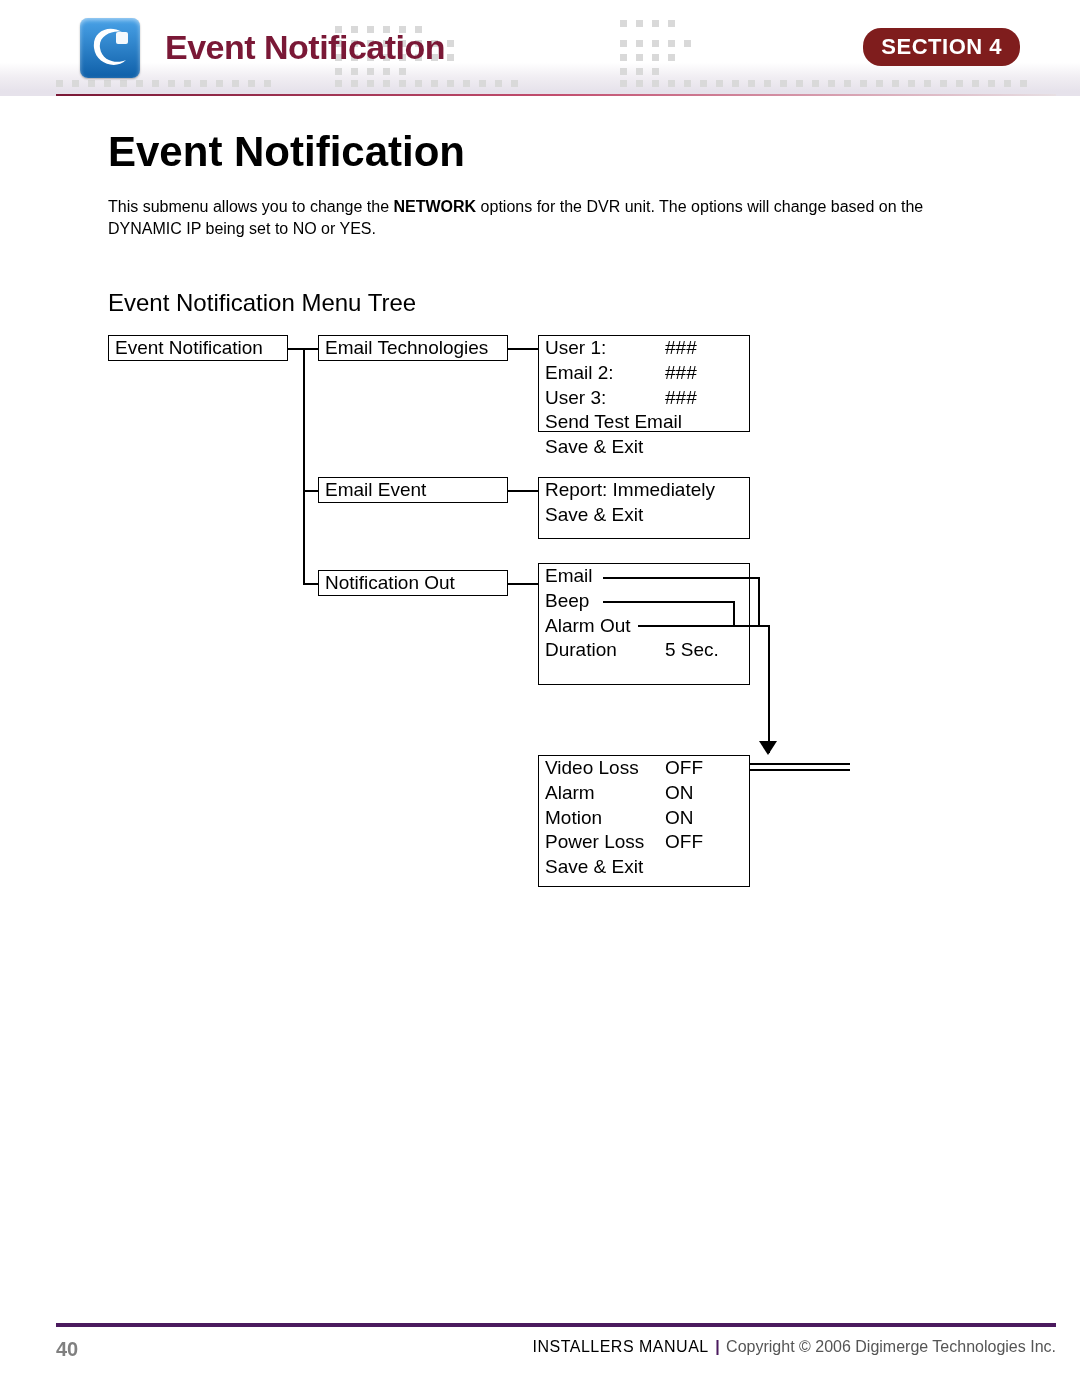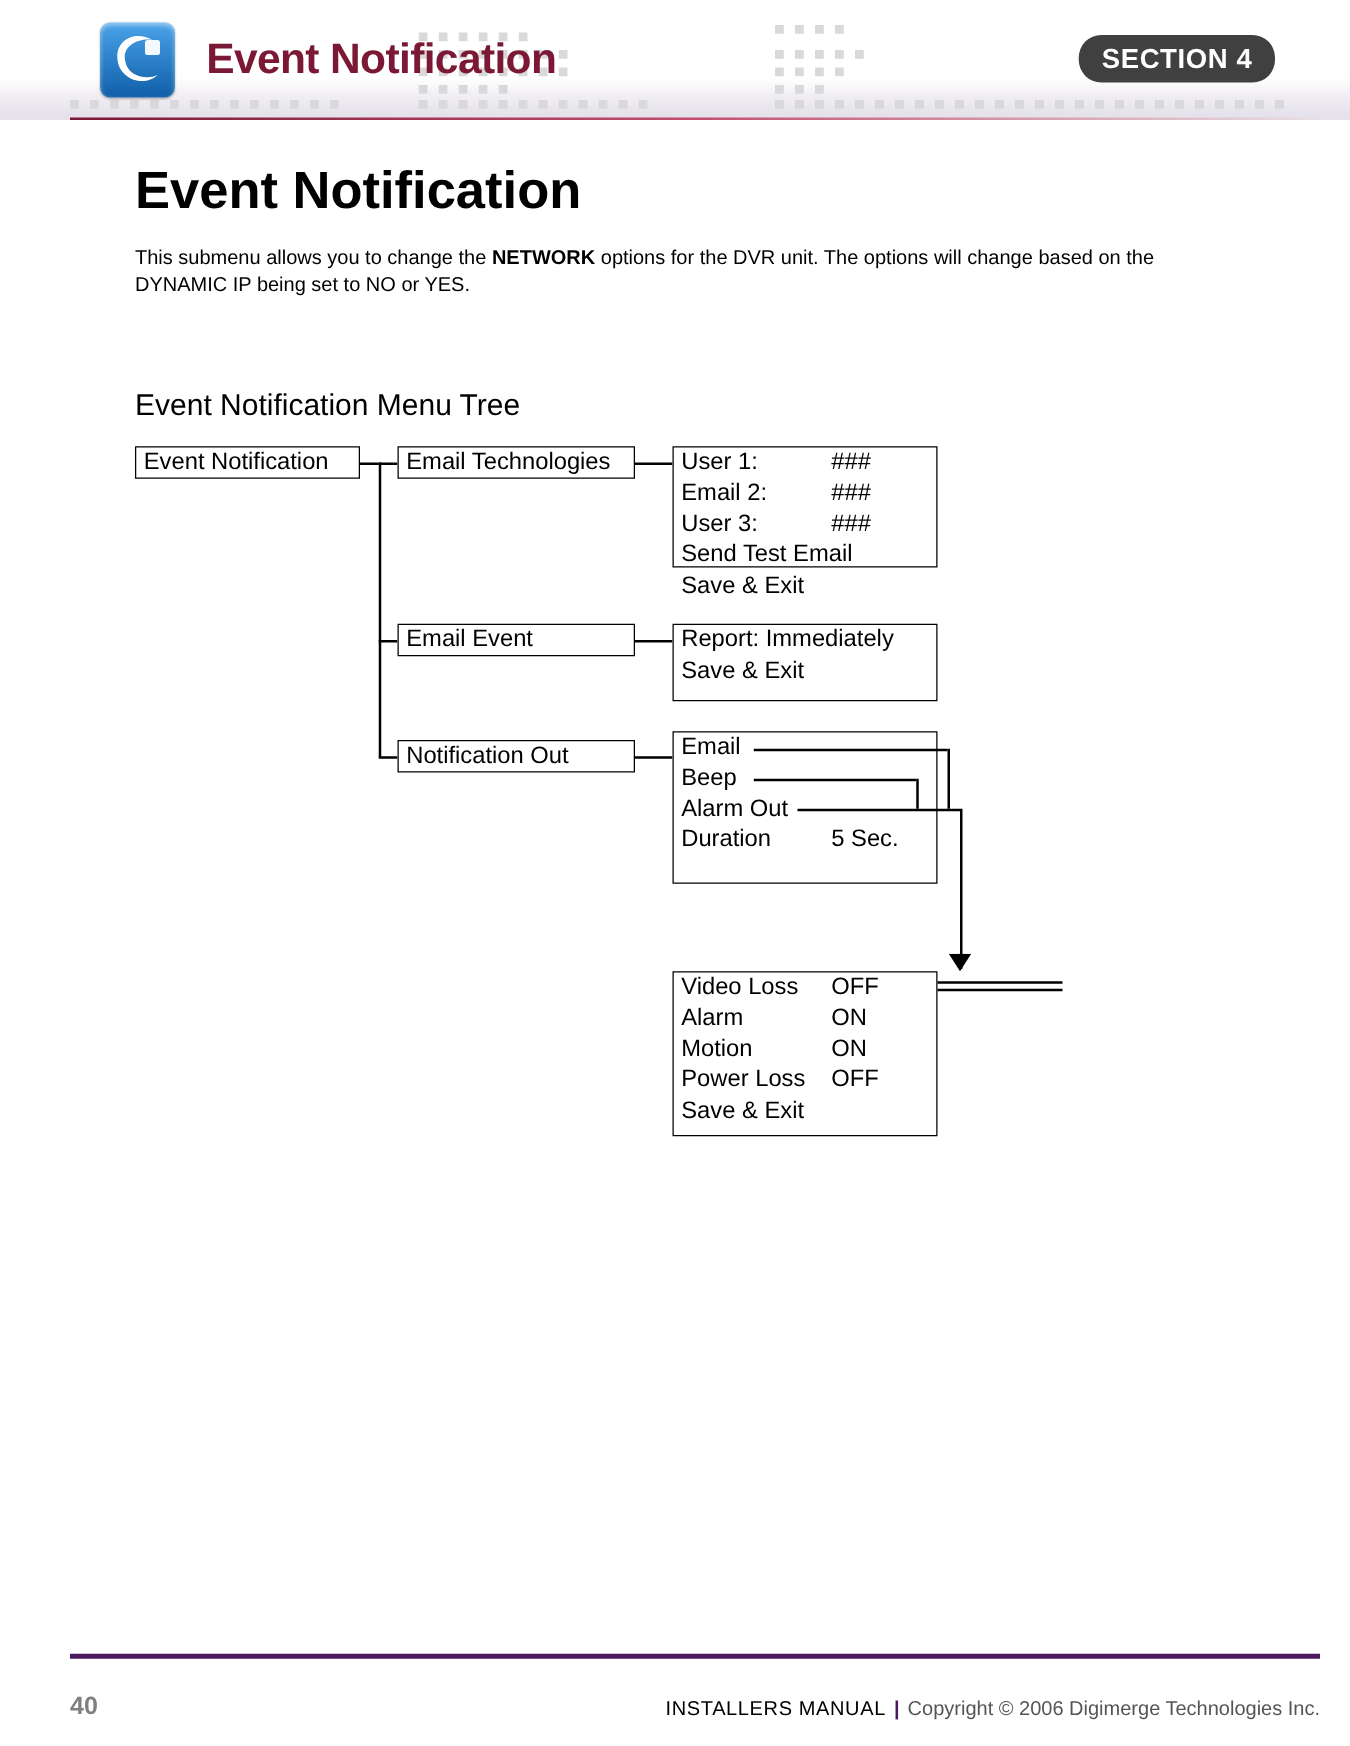--- a/index.html
+++ b/index.html
@@ -52,21 +52,21 @@
     font-family: "Arial Narrow", Arial, sans-serif;
     font-stretch: condensed;
     font-weight: bold;
     font-size: 34px;
     color: #7a1836;
     letter-spacing: -0.5px;
   }
   .section-badge {
     position: absolute;
     right: 60px; top: 28px;
-    background: #404040;
+    background: #7f1d1d;
     color: #fff;
     font-weight: bold;
     font-size: 22px;
     padding: 6px 18px;
     border-radius: 18px;
     letter-spacing: 0.5px;
   }
   
   .content {
     position: absolute;
@@ -82,21 +82,21 @@
     margin-bottom: 20px;
   }
   .intro {
     font-size: 16px;
     line-height: 1.35;
     max-width: 830px;
   }
   .bold { font-weight: bold; }
   .subhead {
     font-size: 24px;
-    margin-top: 72px;
+    margin-top: 50px;
     margin-bottom: 18px;
     font-weight: normal;
   }
   
   .diagram {
     position: relative;
     height: 560px;
     font-size: 19px;
   }
   .dbox {
@@ -115,24 +115,24 @@
   }
   
   .footer-line {
     position: absolute;
     left: 56px; right: 24px; bottom: 70px;
     height: 4px;
     background: #4b1a5e;
   }
   .footer {
     position: absolute;
-    left: 56px; right: 24px; bottom: 20px;
+    left: 56px; right: 24px; bottom: 36px;
     display: flex;
     justify-content: space-between;
-    align-items: flex-end;
+    align-items: flex-start;
   }
   .page-num {
     color: #808080;
     font-weight: bold;
     font-size: 20px;
   }
   .footer-right {
     font-size: 16px;
     color: #555;
   }

